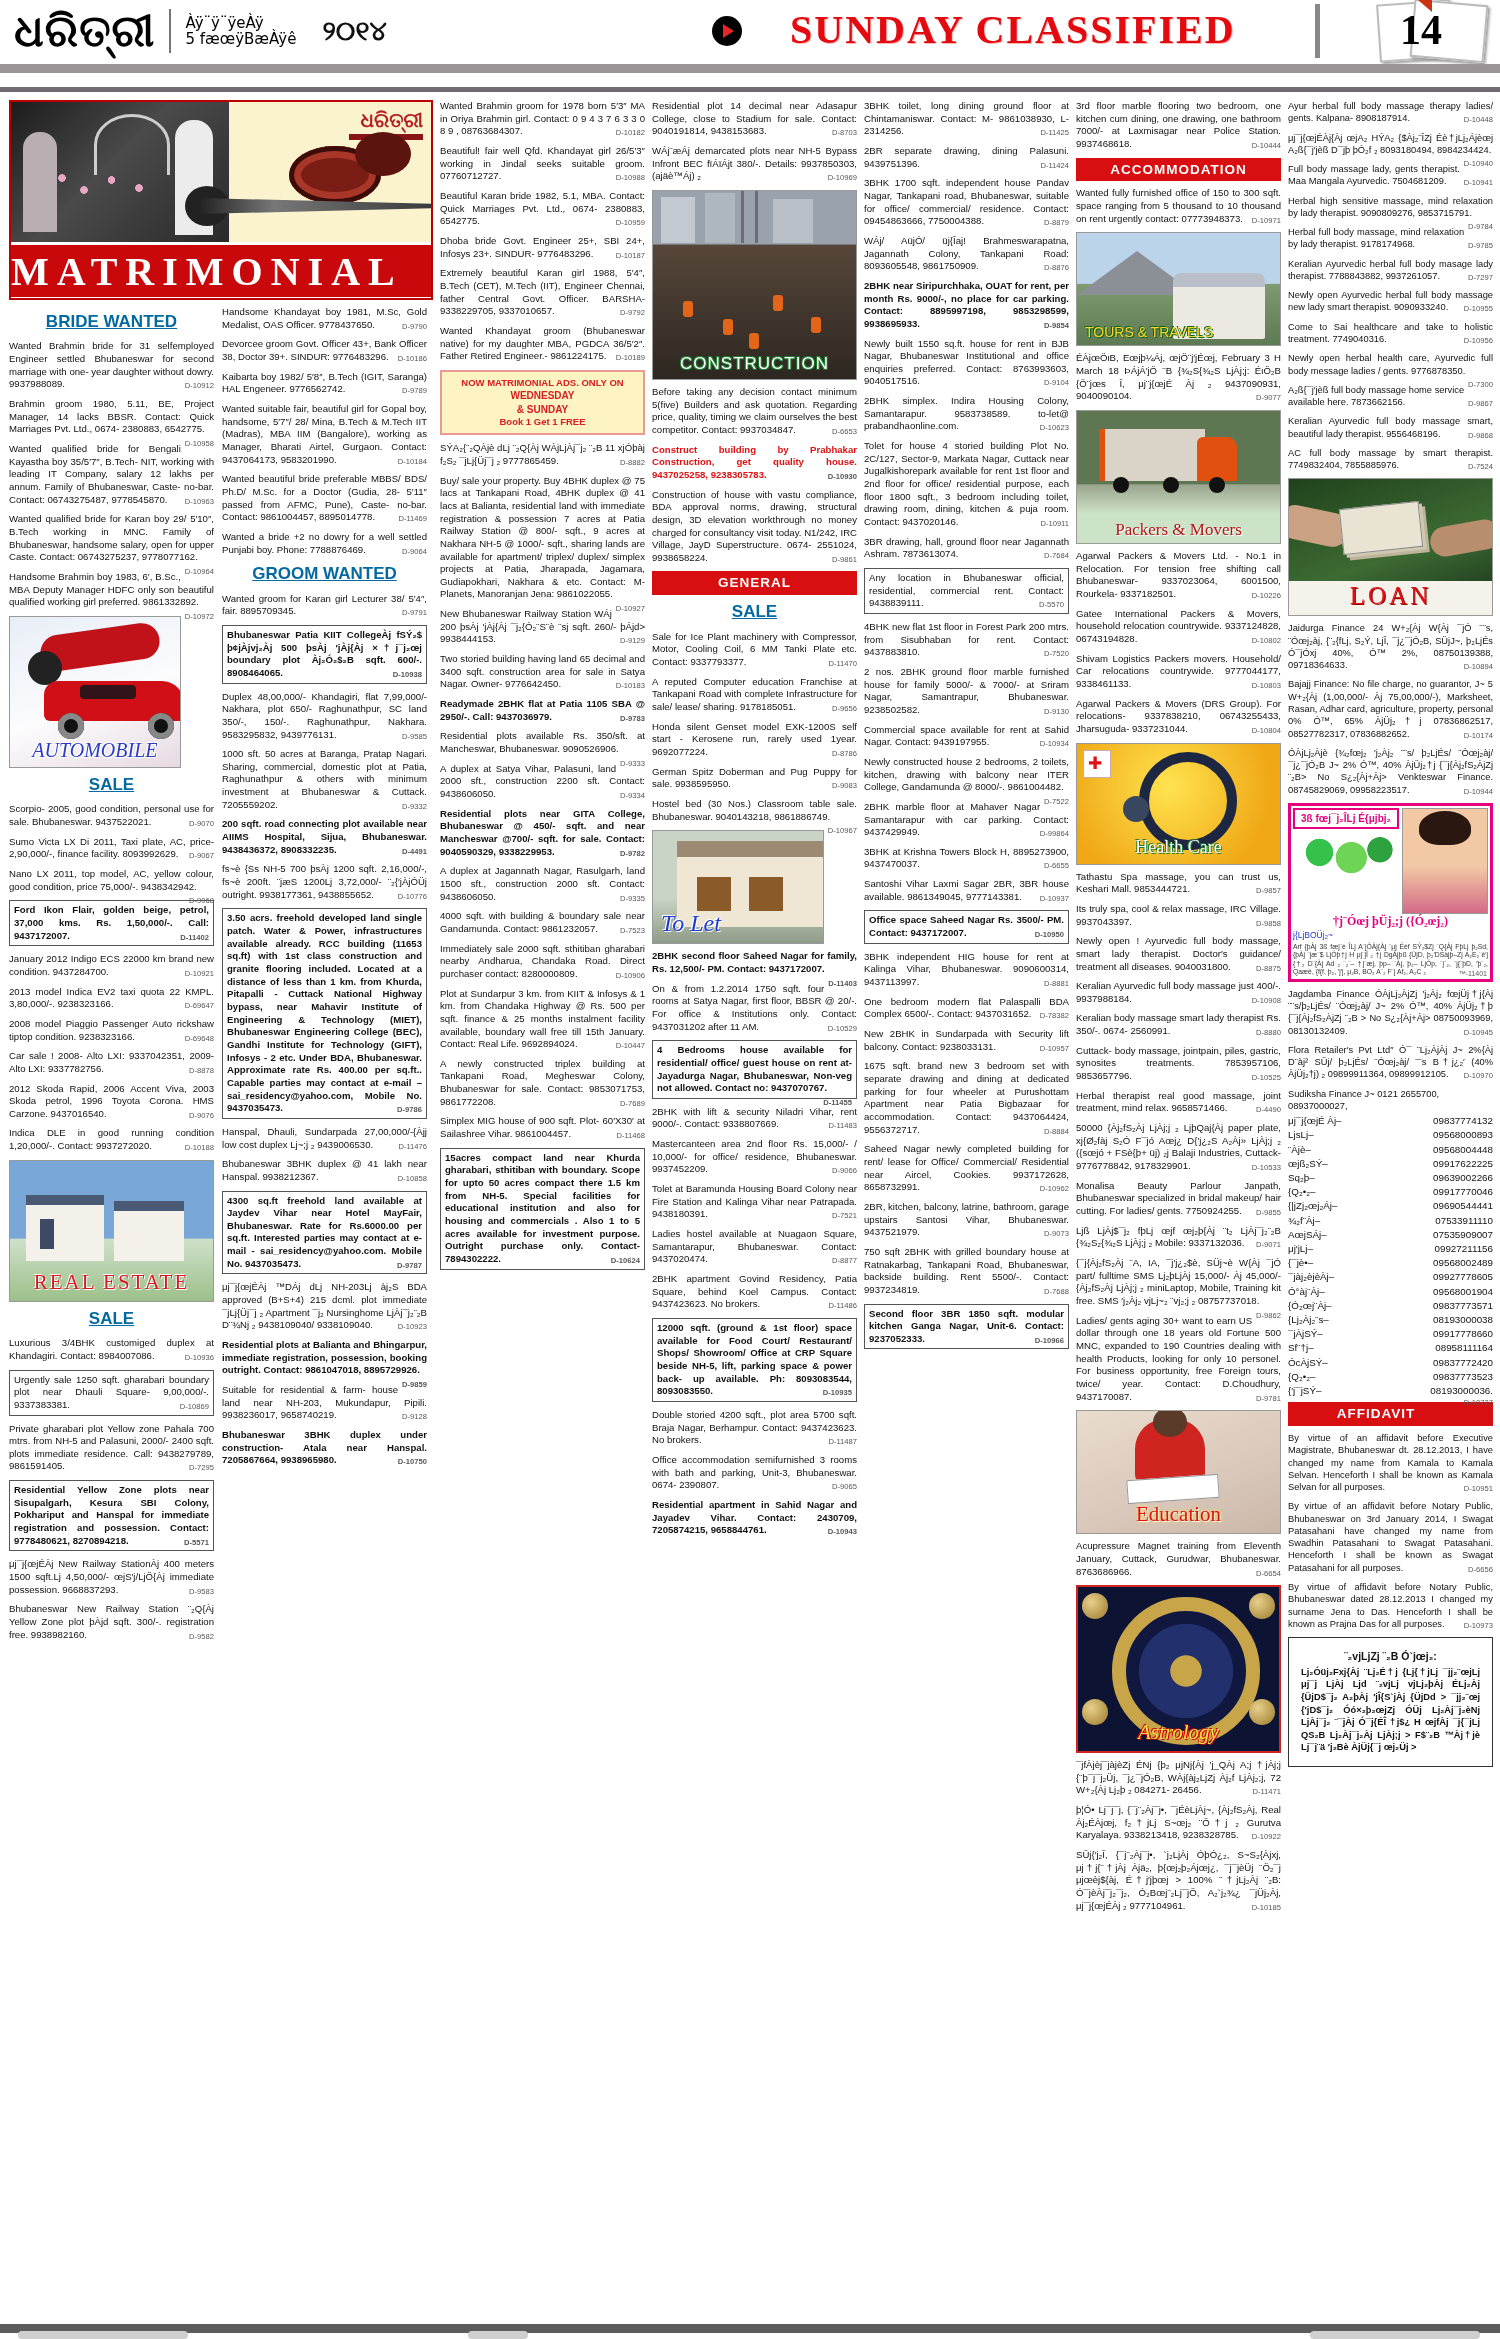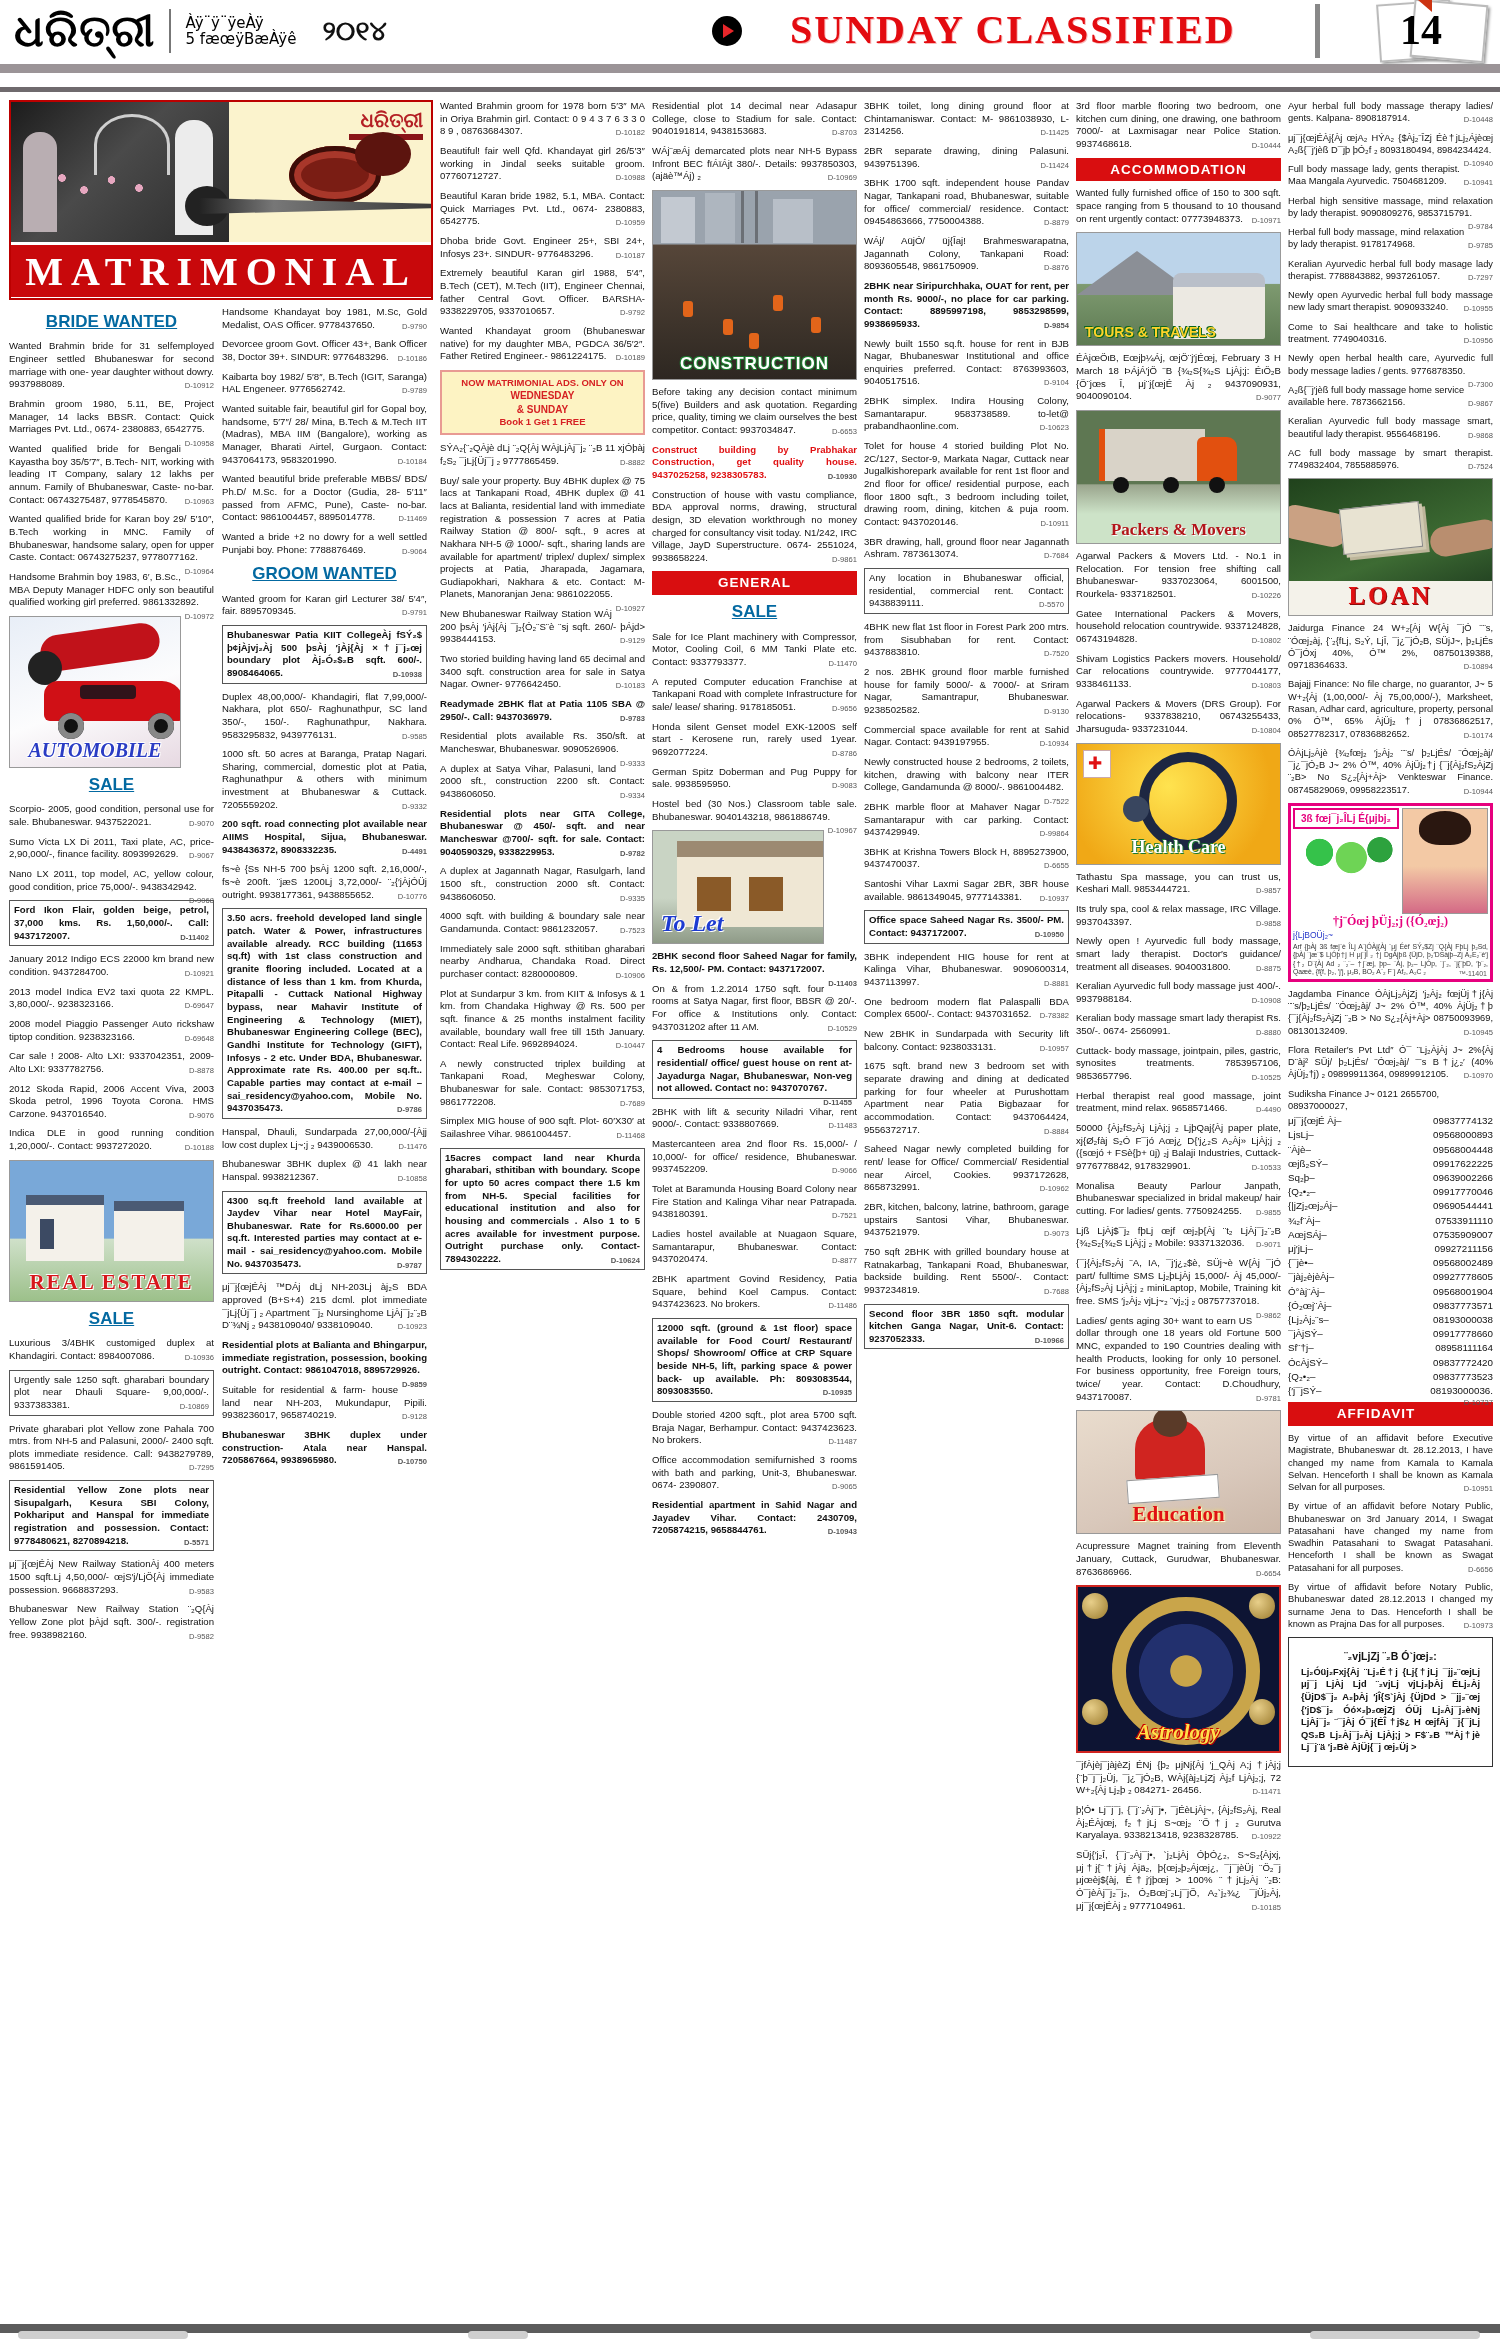--- a/index.html
+++ b/index.html
@@ -37,35 +37,35 @@
   .wed .fig1{position:absolute;left:12px;top:30px;width:34px;height:100px;background:#b9aeb2;border-radius:16px 16px 0 0;}
   .wed .fig2{position:absolute;right:16px;top:18px;width:38px;height:115px;background:#ececec;border-radius:18px 18px 0 0;}
   .wed .garl{position:absolute;left:40px;top:60px;width:110px;height:40px;background:radial-gradient(circle 4px at 10% 40%,#e7a7c0 90%,transparent),radial-gradient(circle 4px at 30% 70%,#e7a7c0 90%,transparent),radial-gradient(circle 4px at 55% 45%,#e7a7c0 90%,transparent),radial-gradient(circle 4px at 80% 65%,#e7a7c0 90%,transparent);}
   .cream{flex:1;background:#fbf3cd;position:relative;}
   .cream .dlogo{position:absolute;right:8px;top:6px;color:#b41f24;font-family:"DejaVu Serif",serif;font-weight:bold;font-size:20px;}
   .cream .dsub{position:absolute;right:8px;top:32px;width:74px;height:6px;background:#8a1518;}
   .drum{position:absolute;left:60px;top:44px;width:92px;height:58px;background:#7a1d14;border-radius:50%;box-shadow:inset 0 0 0 5px #3c0d08,inset 0 0 0 12px #a8372a;}
   .drum2{position:absolute;left:126px;top:30px;width:56px;height:44px;background:#5c140e;border-radius:50%;}
   .horn{position:absolute;left:-30px;top:96px;width:250px;height:16px;background:linear-gradient(90deg,#222,#777 30%,#333);clip-path:polygon(0 0,100% 38%,100% 62%,0 100%);}
   .hornbell{position:absolute;left:-44px;top:84px;width:44px;height:40px;background:#222;border-radius:50%;}
-  .matri-strip{height:52px;background:#c8080b;border-top:3px solid #fff;display:flex;align-items:center;justify-content:center;}
+  .matri-strip{height:52px;background:#c8080b;border-top:3px solid #fff;display:flex;align-items:center;}
   .matri-strip span{color:#fff;font-family:"Liberation Serif",serif;font-weight:bold;font-size:40px;letter-spacing:8px;}
   
   .ad{margin:0 0 7px 0;text-align:justify;}
   .ad .tg{float:right;font-size:7.6px;color:#555;margin-left:4px;position:relative;top:3px;}
   .ad.b{font-weight:bold;}
   .ad.bx{border:1px solid #555;padding:3px 4px;}
   .ad.red{color:#e01113;font-weight:bold;}
   .h{color:#0369a1;font-weight:bold;font-size:17px;text-align:center;text-decoration:underline;margin:5px 0 7px;}
   .bar{background:#d90e10;color:#fff;font-weight:bold;font-size:13.5px;text-align:center;padding:3px 0;margin:4px 0 6px;letter-spacing:1px;}
   .notice{background:#fdf3c3;border:2px solid #e89a93;text-align:center;padding:5px 3px;margin-bottom:7px;color:#d62023;font-weight:bold;font-size:9.5px;}
   .notice .l2{font-size:10px;}
   
   .art{position:relative;margin:2px 0 6px;border:1px solid #999;overflow:hidden;}
-  .art .lbl{position:absolute;left:0;right:0;bottom:4px;text-align:center;font-weight:bold;}
+  .art .lbl{position:absolute;left:0;right:0;bottom:4px;text-align:center;font-weight:normal;}
   .a-auto{height:150px;background:linear-gradient(160deg,#e8eef7,#fcfcfd 55%,#e7d9e2);}
   .a-auto .bike{position:absolute;left:30px;top:12px;width:120px;height:36px;background:#c1121a;border-radius:18px;transform:rotate(-8deg);}
   .a-auto .bw{position:absolute;left:18px;top:34px;width:34px;height:34px;background:#222;border-radius:50%;}
   .a-auto .car{position:absolute;left:34px;top:64px;width:140px;height:40px;background:#d01016;border-radius:14px 22px 6px 6px;}
   .a-auto .cwin{position:absolute;left:70px;top:68px;width:56px;height:14px;background:#31131a;border-radius:4px;}
   .a-auto .w1,.a-auto .w2{position:absolute;top:96px;width:26px;height:26px;background:#111;border-radius:50%;box-shadow:inset 0 0 0 6px #888;}
   .a-auto .w1{left:48px;} .a-auto .w2{left:138px;}
   .a-auto .lbl{color:#2a3cc4;font-family:"Liberation Serif",serif;font-size:20px;font-style:italic;text-shadow:1px 1px 0 #fff,-1px -1px 0 #fff,1px -1px 0 #fff,-1px 1px 0 #fff;}
   .a-re{height:140px;background:linear-gradient(180deg,#79a8d8 55%,#cfe0c9 56%,#9cc08a);}
   .a-re .h1,.a-re .h2{position:absolute;background:#f4f1ea;border-top:10px solid #4a5a74;}

